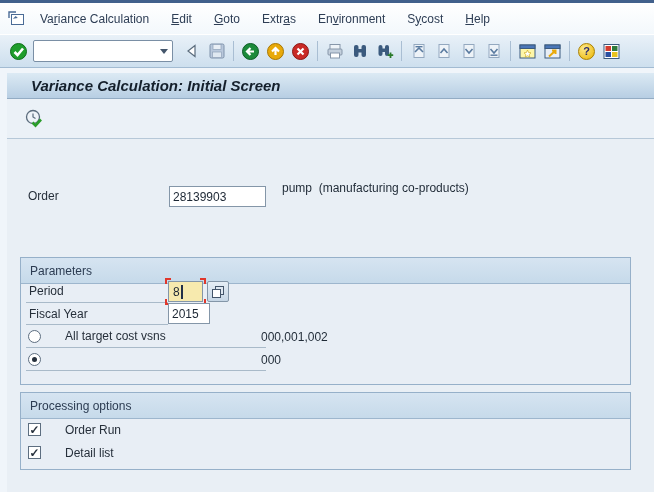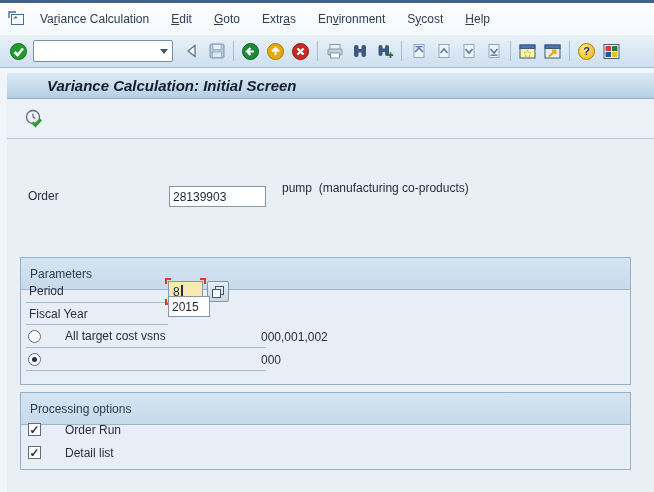--- a/index.html
+++ b/index.html
@@ -30,21 +30,21 @@
   .cmd input { flex:1; border:none; outline:none; height:18px; width:116px; font:12px "Liberation Sans",sans-serif; padding:0 3px; }
   .cmd .dd { width:16px; height:100%; display:flex; align-items:center; justify-content:center; }
   .tri-down { width:0; height:0; border-left:4px solid transparent; border-right:4px solid transparent; border-top:5px solid #44566c; }
 
   
   .content { position:absolute; top:73px; left:7px; right:0; bottom:0; background:#e9eff5; }
 
   .titlebar { position:absolute; top:0; left:0; right:0; height:26px;
               background:linear-gradient(#dceaf4,#b7cee3);
               border-bottom:1px solid #93acc4;
-              display:flex; align-items:center; padding-left:40px;
+              display:flex; align-items:center; padding-left:24px;
               font-size:15px; font-weight:bold; font-style:italic; color:#141f2b; }
 
   .apptoolbar { position:absolute; top:26px; left:0; right:0; height:40px;
                 background:#ebf1f7; border-bottom:1px solid #b6c8d8;
                 display:flex; align-items:center; padding-left:13px; }
   .exec-btn { width:28px; height:28px; display:flex; align-items:center; justify-content:center; }
 
   .main { position:absolute; top:66px; left:0; right:0; bottom:0; }
 
   .lbl { position:absolute; color:#262f3a; }
@@ -52,21 +52,21 @@
   .pre { white-space:pre; }
 
   .inputbox { position:absolute; background:#ffffff; border:1px solid #8496a8;
               font-size:12px; color:#1c2734; display:flex; align-items:center; padding:0 3px; }
 
   
   .order-input { left:162px; top:47px; width:97px; height:21px; }
 
   
   .group { position:absolute; left:13px; width:611px; border:1px solid #96b0c9; background:#e8eef5; }
-  .group-header { height:32px; background:linear-gradient(#d6e4f1,#c6daea);
+  .group-header { height:26px; background:linear-gradient(#d6e4f1,#c6daea);
                   border-bottom:1px solid #9db6cd; display:flex; align-items:center;
                   padding-left:9px; color:#2c3c52; }
   .g-params { top:118px; height:128px; }
   .g-proc   { top:253px; height:78px; }
 
   .u-line { position:absolute; height:1px; background:#a9bac9; left:5px; }
 
   .period-wrap { position:absolute; left:147px; top:23px; width:35px; height:21px;
                  background:#f7eaae; border:1px solid #8496a8;
                  display:flex; align-items:center; padding-left:4px; color:#1c2734; }
@@ -74,21 +74,21 @@
   .corner { position:absolute; width:6px; height:6px; border-color:#e0372b; border-style:solid; }
   .c-tl { top:-4px; left:-4px; border-width:2px 0 0 2px; }
   .c-tr { top:-4px; right:-4px; border-width:2px 2px 0 0; }
   .c-bl { bottom:-4px; left:-4px; border-width:0 0 2px 2px; }
   .c-br { bottom:-4px; right:-4px; border-width:0 2px 2px 0; }
 
   .pe-btn { position:absolute; left:186px; top:23px; width:22px; height:21px;
             background:linear-gradient(#e6eef5,#c6d6e5); border:1px solid #8496a8; border-radius:2px;
             display:flex; align-items:center; justify-content:center; }
 
-  .fiscal-input { left:147px; top:38px; width:42px; height:21px; }
+  .fiscal-input { left:147px; top:45px; width:42px; height:21px; }
 
   .opt-row { position:absolute; left:5px; width:240px; height:23px;
              border-bottom:1px solid #a9bac9; display:flex; align-items:center; cursor:default; }
   .radio { width:13px; height:13px; border-radius:50%; background:#fff; border:1px solid #5d6e80;
            margin:0 5px 0 2px; position:relative; flex:none; }
   .radio .dot { position:absolute; left:3px; top:3px; width:5px; height:5px; border-radius:50%; background:#26303c; }
   .checkbox { width:13px; height:13px; background:#fff; border:1px solid #5d6e80;
               margin:0 5px 0 2px; position:relative; flex:none;
               display:flex; align-items:center; justify-content:center;
               font-size:12px; font-weight:bold; color:#26303c; line-height:1; }

